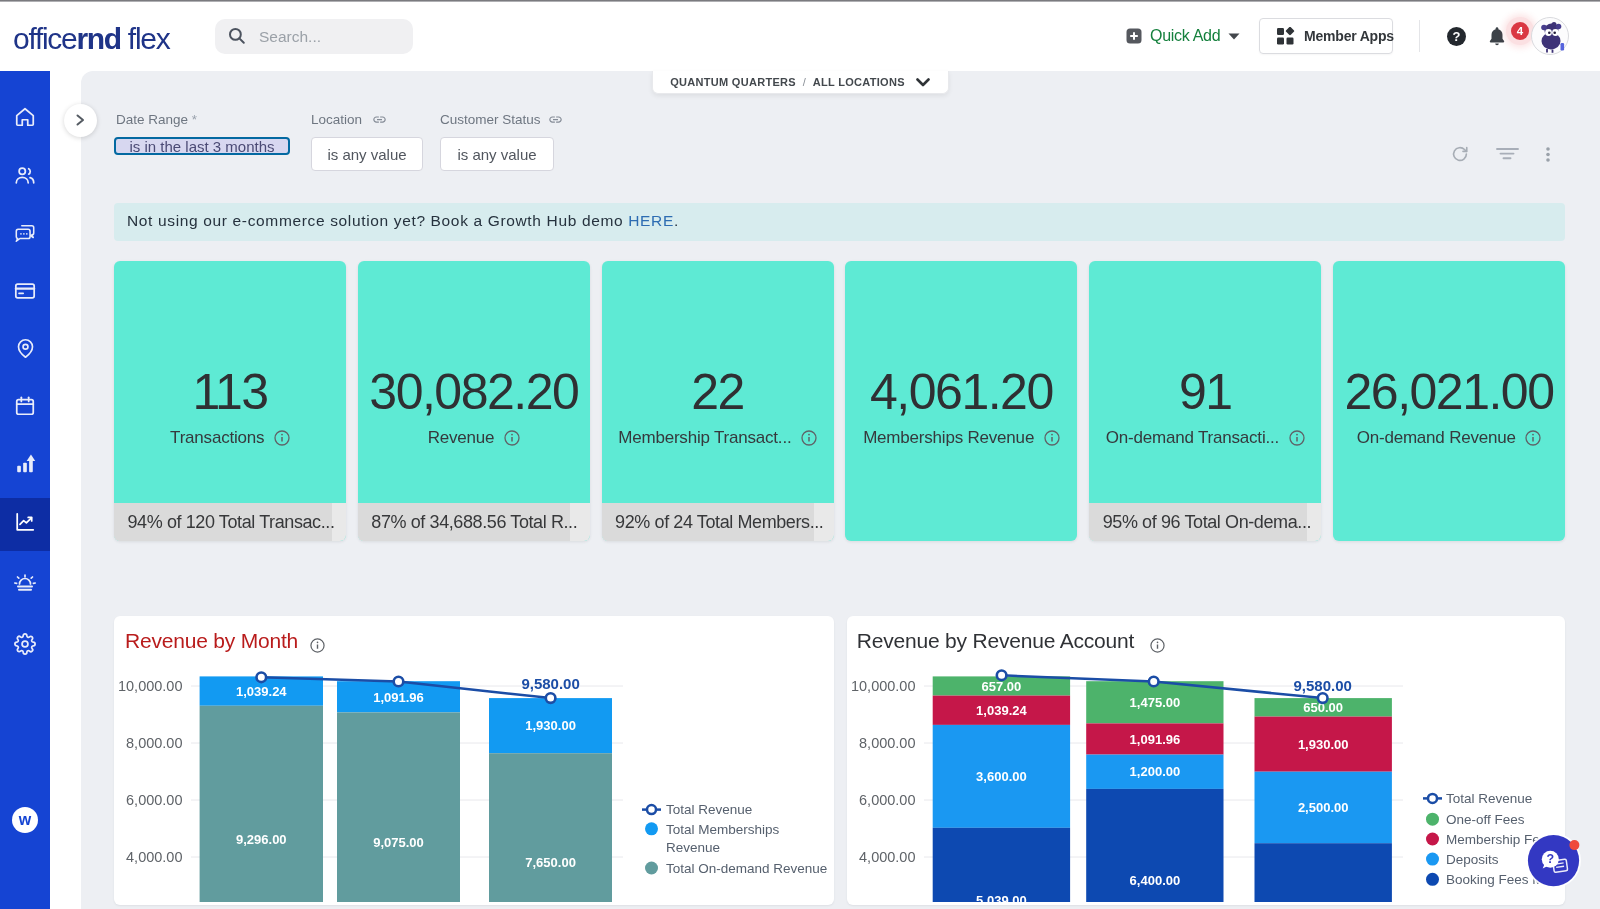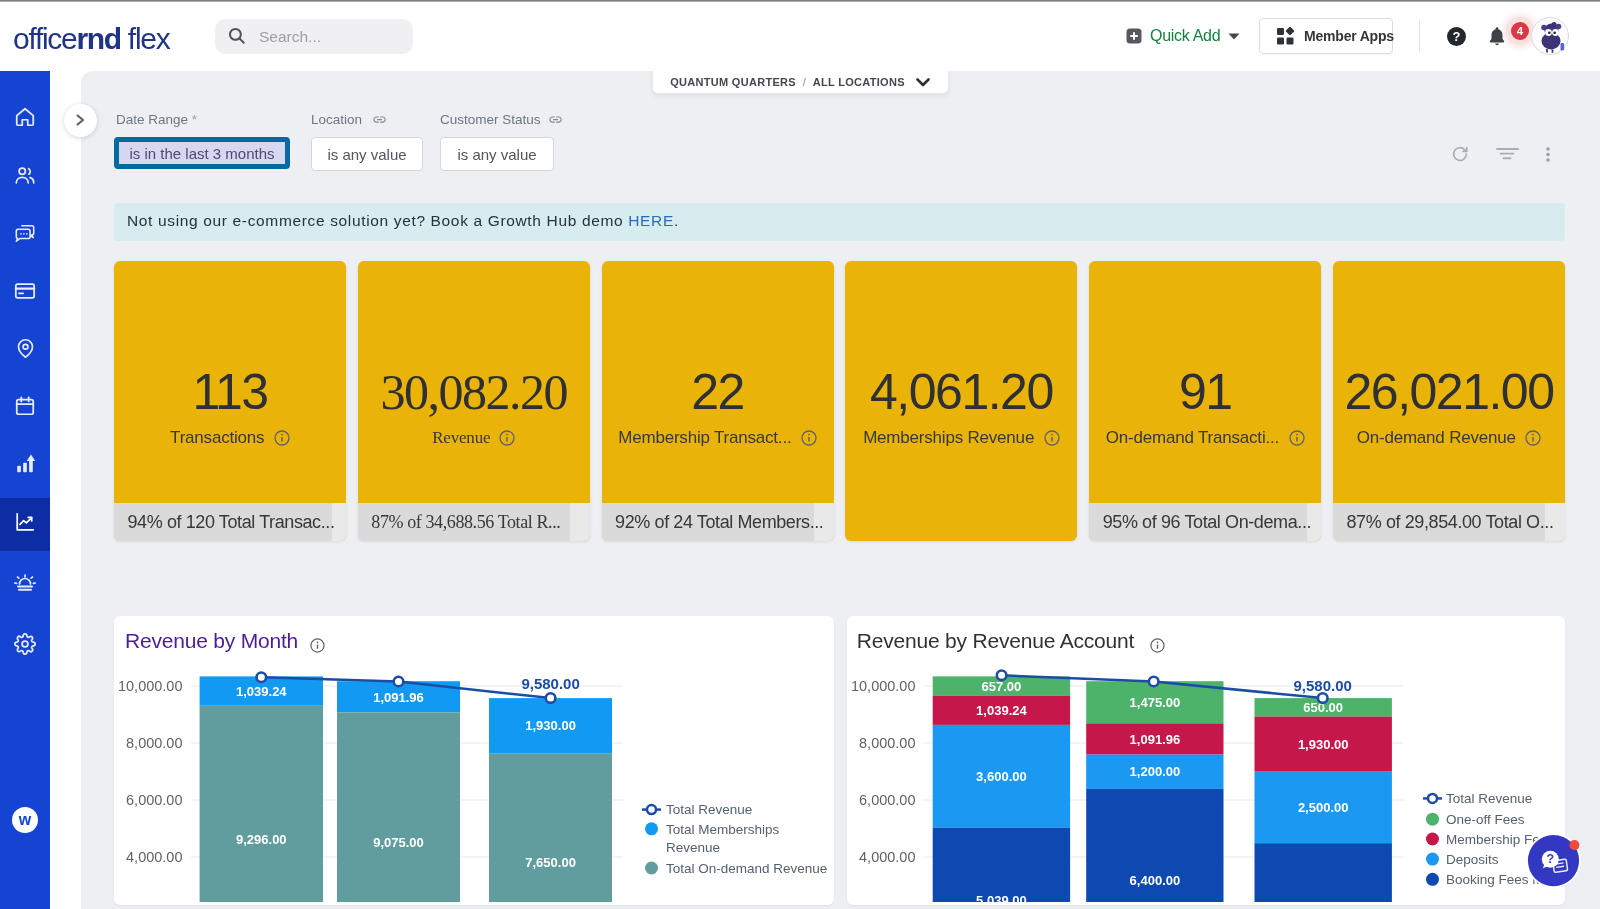--- a/index.html
+++ b/index.html
@@ -6,21 +6,21 @@
 html,body { width:1600px; height:909px; overflow:hidden; background:#fff;
   font-family:"Liberation Sans", sans-serif; }
 .abs { position:absolute; }
 #topstrip { left:0; top:0; width:1600px; height:2px; background:linear-gradient(#606065,#c9cacd); }
 #header { left:0; top:2px; width:1600px; height:69px; background:#fff; }
 #sidebar { left:0; top:71px; width:50px; height:838px; background:#1544d3; }
 #panel { left:81px; top:71px; width:1519px; height:838px; background:#edeff3;
   border-top-left-radius:12px; }
 .card { position:absolute; background:#fff; border-radius:6px;
   box-shadow:0 1px 2px rgba(40,50,60,0.08); }
-.kpi { position:absolute; top:260.5px; width:232px; height:280px; background:#eab308;
+.kpi { position:absolute; top:260.5px; width:232px; height:280px; background:#5eead4;
   border-radius:6px; box-shadow:0 1px 3px rgba(40,50,60,0.10); overflow:hidden; }
 .kpi .num { position:absolute; top:104.5px; width:100%; text-align:center;
   font-size:50px; line-height:55px; letter-spacing:-1.5px; color:#2f3033; }
 .kpi .lbl { position:absolute; top:166px; width:100%; text-align:center;
   font-size:17px; line-height:22px; letter-spacing:-0.2px; color:#36393d; }
 .kpi .info { vertical-align:-3px; margin-left:5px; }
 .kpi .foot { position:absolute; left:0; bottom:0; width:100%; height:37.5px;
   background:#e9e9e9; }
 .kpi .fill { position:absolute; left:0; top:0; height:100%; background:#dadada; }
 .kpi .ftext { position:absolute; left:13.5px; top:0; width:215px; height:37.5px;
@@ -158,21 +158,21 @@
 <div class="abs" style="left:116px; top:112px; font-size:13.5px; color:#6e7681;">Date Range <span style="color:#99a1ac;">*</span></div>
 <div class="abs" style="left:311px; top:112px; font-size:13.5px; color:#6e7681;">Location</div>
 <svg class="abs" style="left:371px; top:112px;" width="17" height="15" viewBox="0 0 24 24">
     <path fill="#848b96" d="M3.9 12c0-1.71 1.39-3.1 3.1-3.1h4V7H7c-2.76 0-5 2.24-5 5s2.24 5 5 5h4v-1.9H7c-1.71 0-3.1-1.39-3.1-3.1zM8 13h8v-2H8v2zm9-6h-4v1.9h4c1.71 0 3.1 1.39 3.1 3.1s-1.39 3.1-3.1 3.1h-4V17h4c2.76 0 5-2.24 5-5s-2.24-5-5-5z"></path>
   </svg>
 <div class="abs" style="left:440px; top:112px; font-size:13.5px; color:#6e7681;">Customer Status</div>
 <svg class="abs" style="left:547px; top:112px;" width="17" height="15" viewBox="0 0 24 24">
     <path fill="#848b96" d="M3.9 12c0-1.71 1.39-3.1 3.1-3.1h4V7H7c-2.76 0-5 2.24-5 5s2.24 5 5 5h4v-1.9H7c-1.71 0-3.1-1.39-3.1-3.1zM8 13h8v-2H8v2zm9-6h-4v1.9h4c1.71 0 3.1 1.39 3.1 3.1s-1.39 3.1-3.1 3.1h-4V17h4c2.76 0 5-2.24 5-5s-2.24-5-5-5z"></path>
   </svg>
 
-<div class="abs" style="left:114px; top:137px; width:176px; height:32px; background:#d7d7f0; border:5px solid #0369a1; border-radius:4px; display:flex; align-items:center; justify-content:center; font-size:15px; color:#4b4a75;">is in the last 3 months</div>
+<div class="abs" style="left:114px; top:137px; width:176px; height:18px; background:#d7d7f0; border:2px solid #0369a1; border-radius:4px; display:flex; align-items:center; justify-content:center; font-size:15px; color:#4b4a75;">is in the last 3 months</div>
 <div class="abs" style="left:311px; top:137px; width:112px; height:34px; background:#fff; border:1px solid #d6d6de; border-radius:4px; display:flex; align-items:center; justify-content:center; font-size:15px; color:#51565e;">is any value</div>
 <div class="abs" style="left:440px; top:137px; width:114px; height:34px; background:#fff; border:1px solid #d6d6de; border-radius:4px; display:flex; align-items:center; justify-content:center; font-size:15px; color:#51565e;">is any value</div>
 
 <svg class="abs" style="left:1451px; top:145px;" width="18" height="18" viewBox="0 0 24 24" fill="none" stroke="#a7adb5" stroke-width="2.2" stroke-linecap="round">
     <path d="M20.5 12 a8.5 8.5 0 1 1 -2.5 -6 l2.6 2.4"></path>
     <path d="M21 3.5 V8.5 H16" stroke-linejoin="round"></path>
   </svg>
 <svg class="abs" style="left:1496px; top:147px;" width="23" height="13" viewBox="0 0 23 13" fill="none" stroke="#a8aeb8" stroke-width="1.9" stroke-linecap="round">
     <line x1="1" y1="2" x2="22" y2="2"></line>
     <line x1="4.5" y1="6.6" x2="17.5" y2="6.6"></line>
@@ -192,21 +192,21 @@
   <div class="lbl">Transactions <svg class="info" width="16" height="16" viewBox="0 0 16 16">
         <circle cx="8" cy="8" r="7" fill="none" stroke="#5f6368" stroke-width="1.3"></circle>
         <line x1="8" y1="7" x2="8" y2="11.4" stroke="#5f6368" stroke-width="1.5"></line>
         <circle cx="8" cy="4.6" r="0.9" fill="#5f6368"></circle>
       </svg></div>
   <div class="foot">
       <div class="fill" style="width:94%;"></div>
       <div class="ftext">94% of 120 Total Transac...</div>
     </div>
 </div>
-<div class="kpi" style="left:357.8px;font-family:Liberation Serif, serif;">
+<div class="kpi" style="left:357.8px;">
   <div class="num">30,082.20</div>
   <div class="lbl">Revenue <svg class="info" width="16" height="16" viewBox="0 0 16 16">
         <circle cx="8" cy="8" r="7" fill="none" stroke="#5f6368" stroke-width="1.3"></circle>
         <line x1="8" y1="7" x2="8" y2="11.4" stroke="#5f6368" stroke-width="1.5"></line>
         <circle cx="8" cy="4.6" r="0.9" fill="#5f6368"></circle>
       </svg></div>
   <div class="foot">
       <div class="fill" style="width:91.5%;"></div>
       <div class="ftext">87% of 34,688.56 Total R...</div>
     </div>
@@ -243,28 +243,24 @@
       <div class="ftext">95% of 96 Total On-dema...</div>
     </div>
 </div>
 <div class="kpi" style="left:1333px;">
   <div class="num">26,021.00</div>
   <div class="lbl">On-demand Revenue <svg class="info" width="16" height="16" viewBox="0 0 16 16">
         <circle cx="8" cy="8" r="7" fill="none" stroke="#5f6368" stroke-width="1.3"></circle>
         <line x1="8" y1="7" x2="8" y2="11.4" stroke="#5f6368" stroke-width="1.5"></line>
         <circle cx="8" cy="4.6" r="0.9" fill="#5f6368"></circle>
       </svg></div>
-  <div class="foot">
-      <div class="fill" style="width:91.5%;"></div>
-      <div class="ftext">87% of 29,854.00 Total O...</div>
-    </div>
 </div>
 
 <div class="card" style="left:114px; top:616px; width:719.6px; height:289px; overflow:hidden;">
-  <div style="position:absolute; left:11px; top:13px; font-size:21px; font-weight:500; color:#4c1d95; letter-spacing:-0.2px;">Revenue by Month</div>
+  <div style="position:absolute; left:11px; top:13px; font-size:21px; font-weight:500; color:#b91c1c; letter-spacing:-0.2px;">Revenue by Month</div>
   <svg style="position:absolute; left:196px; top:22px;" width="15" height="15" viewBox="0 0 16 16">
       <circle cx="8" cy="8" r="7" fill="none" stroke="#5f6368" stroke-width="1.3"></circle>
       <line x1="8" y1="7" x2="8" y2="11.4" stroke="#5f6368" stroke-width="1.5"></line>
       <circle cx="8" cy="4.6" r="0.9" fill="#5f6368"></circle>
     </svg>
   <svg style="position:absolute; left:0; top:0;" width="720" height="289" viewBox="0 0 720 289">
     <g stroke="#e8e8ec" stroke-width="1">
       <line x1="77" y1="70" x2="509" y2="70"></line>
         <line x1="77" y1="127" x2="509" y2="127"></line>
       <line x1="77" y1="184" x2="509" y2="184"></line>

